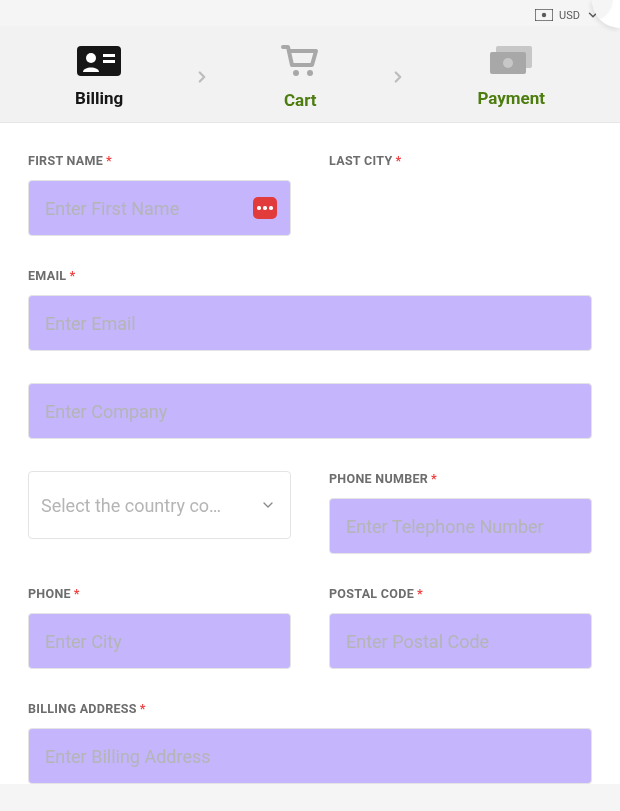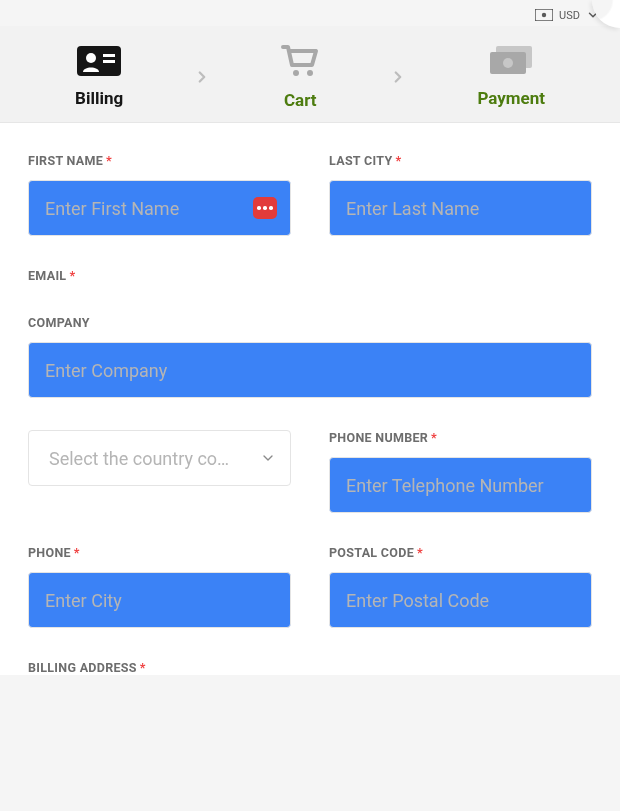--- a/index.html
+++ b/index.html
@@ -87,32 +87,32 @@
       position: relative;
     }
     .input {
       width: 100%;
       height: 56px;
       border: 1px solid #e4e4e4;
       border-radius: 4px;
       padding: 0 16px;
       font-size: 18px;
       color: #333;
-      background: #3b82f6;
+      background: #c4b5fd;
       outline: none;
     }
     .input::placeholder {
       color: #b5b5b5;
     }
     .select {
       width: 100%;
-      height: 56px;
+      height: 68px;
       border: 1px solid #e4e4e4;
       border-radius: 4px;
-      padding: 0 44px 0 20px;
+      padding: 0 44px 0 12px;
       font-size: 18px;
       color: #b5b5b5;
       background: #fff;
       display: flex;
       align-items: center;
       position: relative;
       cursor: pointer;
       overflow: hidden;
       white-space: nowrap;
       text-overflow: ellipsis;
@@ -219,35 +219,34 @@
         <input class="input" type="text" placeholder="Enter First Name" style="">
         <span class="pwd-badge">
             <span></span>
             <span></span>
             <span></span>
           </span>
       </div>
     </div>
     <div class="field">
       <div class="label"><span>LAST CITY</span><span class="req">*</span></div>
-      <div class="input-wrap">
-        <input class="input" type="text" placeholder="Enter Last Name" style="">
-      </div>
     </div>
   </div>
 
   <div class="row">
     <div class="field">
       <div class="label"><span>EMAIL</span><span class="req">*</span></div>
-    </div>
-  </div>
-
-  <div class="row">
-    <div class="field">
-      <div class="label"><span>COMPANY</span></div>
+      <div class="input-wrap">
+        <input class="input" type="email" placeholder="Enter Email" style="">
+      </div>
+    </div>
+  </div>
+
+  <div class="row">
+    <div class="field">
       <div class="input-wrap">
         <input class="input" type="text" placeholder="Enter Company" style="">
       </div>
     </div>
   </div>
 
   <div class="row">
     <div class="field">
       <div class="input-wrap">
         <div class="select">
@@ -279,16 +278,19 @@
       <div class="label"><span>POSTAL CODE</span><span class="req">*</span></div>
       <div class="input-wrap">
         <input class="input" type="text" placeholder="Enter Postal Code" style="">
       </div>
     </div>
   </div>
 
   <div class="row">
     <div class="field">
       <div class="label"><span>BILLING ADDRESS</span><span class="req">*</span></div>
+      <div class="input-wrap">
+        <input class="input" type="text" placeholder="Enter Billing Address" style="">
+      </div>
     </div>
   </div>
 
 </div>
 
 </body></html>

